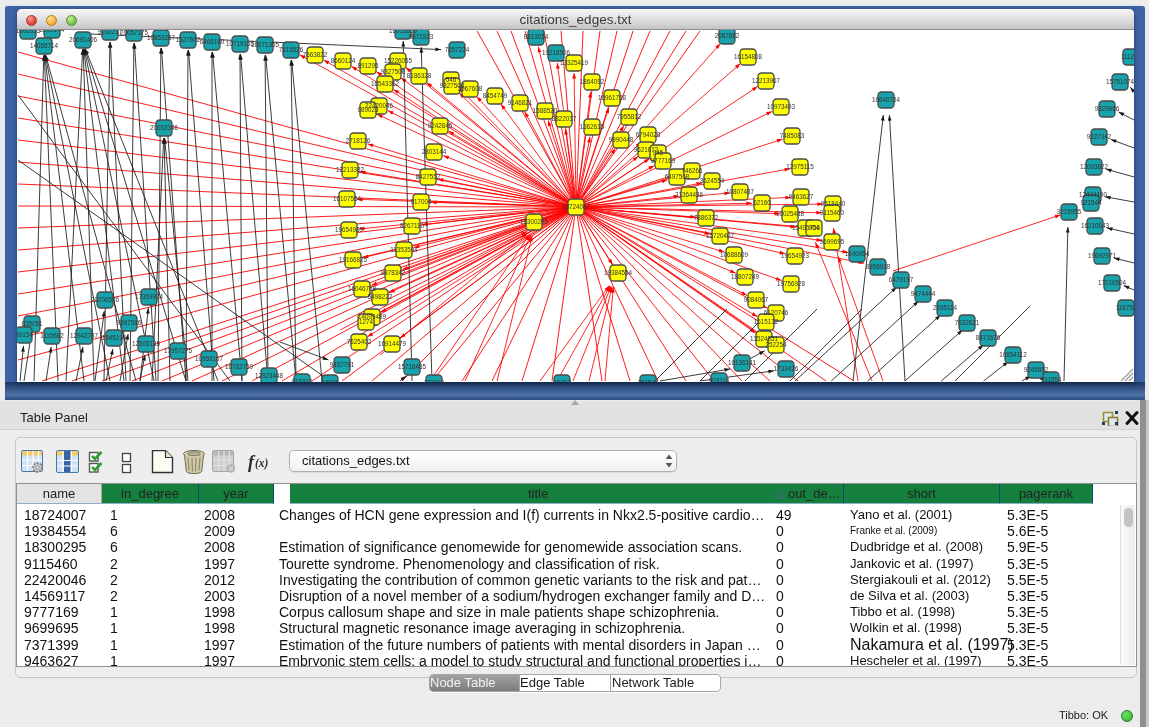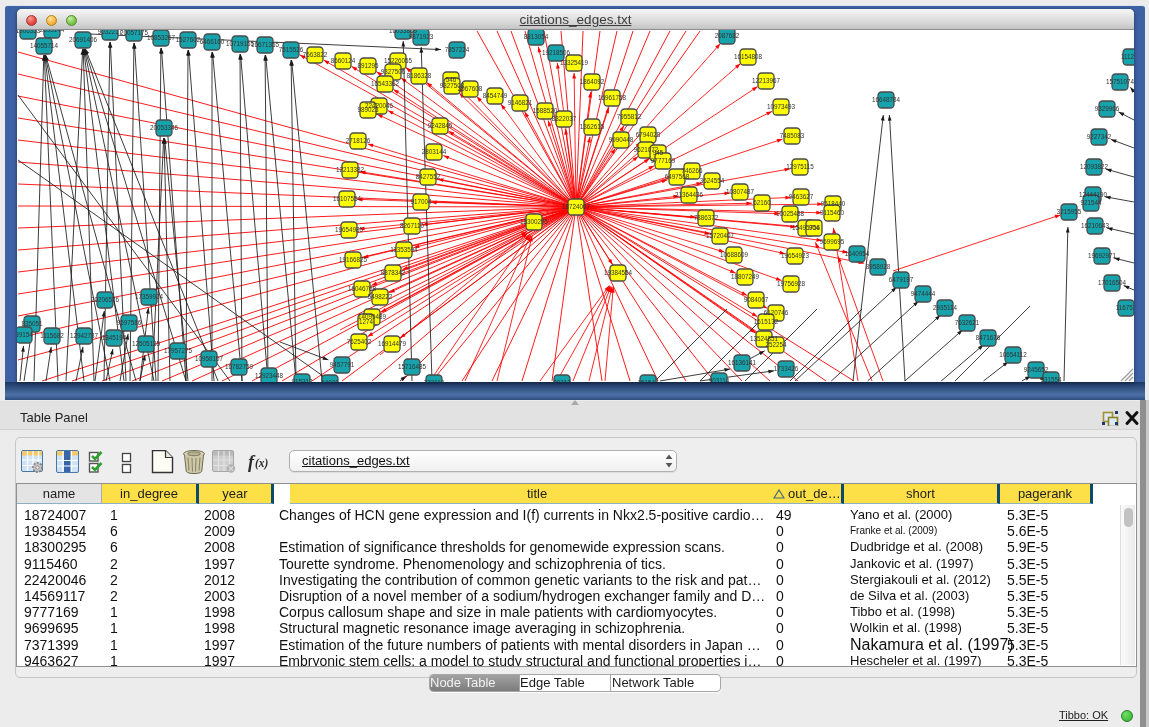--- a/index.html
+++ b/index.html
@@ -1,17 +1,17 @@
 <!DOCTYPE html>
 <html><head><meta charset="utf-8"><title>citations_edges.txt</title>
 <style>
   * { margin:0; padding:0; box-sizing:border-box; }
   html,body { width:1149px; height:727px; background:#ececec; overflow:hidden;
     font-family:"Liberation Sans", sans-serif; position:relative; }
-  .abs { position:absolute;text-decoration:underline; }
+  .abs { position:absolute; }
   #frame { left:5px; top:5px; width:1140px; height:395px; background:#3e63a5;
     border-top:1px solid #dfe6f2; border-radius:3px 3px 0 0; }
   #frame .bottomband { position:absolute; left:0; bottom:0; width:100%; height:18px;
     background:linear-gradient(#1c3763, #4c70a6 72%, #2e4c7e); }
   #win { left:17px; top:9px; width:1117px; height:373px; background:#fff;
     border-radius:5px 5px 0 0; box-shadow:0 1px 4px rgba(0,0,0,.45); }
   #titlebar { left:0; top:0; width:100%; height:21px;
     background:linear-gradient(#f7f7f7, #d6d6d6 70%, #c3c3c3);
     border-radius:5px 5px 0 0; border-bottom:1px solid #8e8e8e;
     font-size:13.5px; color:#3a3a3a; text-align:center; line-height:21px; }
@@ -24,22 +24,22 @@
   #combo { left:289px; top:450px; width:388px; height:22px; border:1px solid #b0b0b0;
     border-radius:5px; background:linear-gradient(#ffffff,#f0f0f0);
     font-size:13px; color:#111; line-height:20px; padding-left:12px;
     box-shadow:0 1px 1px rgba(0,0,0,.08); }
   #tpstrip { left:0; top:401px; width:1140px; height:29px; background:#e2e2e2;
     border-bottom:1px solid #d2d2d2; }
   #toolpane { left:15px; top:437px; width:1122px; height:241px; background:#eeeeee;
     border:1px solid #c6c6c6; border-radius:5px; }
   #viewport { left:16px; top:483px; width:1121px; height:184px; background:#fff;
     border:1px solid #909090; }
-  .hcell { position:absolute; top:0; height:20px; background:#fde047;
-    border-right:3px solid #0c4a6e; border-bottom:1px solid #8cb0c4;
+  .hcell { position:absolute; top:0; height:20px; background:#15803d;
+    border-right:1px solid #0c4a6e; border-bottom:1px solid #8cb0c4;
     font-size:13px; color:#222; text-align:center; line-height:20px; }
   .trow { position:absolute; left:0; width:1149px; height:16.2px; font-size:14px; color:#111; }
   .trow span { position:absolute; top:0; white-space:nowrap; overflow:hidden; line-height:16.2px; }
   #vscroll { left:1120px; top:505px; width:15px; height:160px;
     background:linear-gradient(90deg,#fafafa,#ececec); border-left:1px solid #ddd; }
   #vthumb { left:2.5px; top:3px; width:9px; height:19px; background:#c2c2c2; border-radius:5px; }
   #seg { left:429px; top:674px; width:292px; height:18px; border:1px solid #a6a6a6;
     border-radius:4px; background:#fff; font-size:13px;
     box-shadow:0 1px 0 rgba(255,255,255,.8); }
   #seg div { position:absolute; top:0; height:16px; line-height:16px; text-align:left; color:#1a1a1a; }
@@ -820,45 +820,45 @@
   <svg width="12" height="10" viewBox="0 0 12 10" style="position:absolute;left:773px;top:489px">
   <path d="M6 1 L11 9 H1 Z" fill="none" stroke="#44687c" stroke-width="1.2"></path>
 </svg>
   <div class="abs" style="left:0;top:507px;width:1149px;height:159px;overflow:hidden">
 <div class="trow" style="top:0.0px">
       <span style="left:24px">18724007</span>
       <span style="left:110px">1</span>
       <span style="left:204px">2008</span>
       <span style="left:279px;width:488px;text-overflow:ellipsis">Changes of HCN gene expression and I(f) currents in Nkx2.5-positive cardiomyocytes.</span>
       <span style="left:776px">49</span>
-      <span style="left:850px;font-size:13px">Yano et al. (2000)</span>
+      <span style="left:850px;font-size:13px">Yano et al. (2001)</span>
       <span style="left:1007px">5.3E-5</span>
     </div>
 <div class="trow" style="top:16.2px">
       <span style="left:24px">19384554</span>
       <span style="left:110px">6</span>
       <span style="left:204px">2009</span>
       <span style="left:776px">0</span>
       <span style="left:850px;font-size:10px">Franke et al. (2009)</span>
       <span style="left:1007px">5.6E-5</span>
     </div>
 <div class="trow" style="top:32.4px">
       <span style="left:24px">18300295</span>
       <span style="left:110px">6</span>
       <span style="left:204px">2008</span>
-      <span style="left:279px;width:488px;text-overflow:ellipsis">Estimation of significance thresholds for genomewide expression scans.</span>
+      <span style="left:279px;width:488px;text-overflow:ellipsis">Estimation of significance genomewide for genomewide association scans.</span>
       <span style="left:776px">0</span>
       <span style="left:850px;font-size:13px">Dudbridge et al. (2008)</span>
       <span style="left:1007px">5.9E-5</span>
     </div>
 <div class="trow" style="top:48.6px">
       <span style="left:24px">9115460</span>
       <span style="left:110px">2</span>
       <span style="left:204px">1997</span>
-      <span style="left:279px;width:488px;text-overflow:ellipsis">Tourette syndrome. Phenomenology and schizophrenia of tics.</span>
+      <span style="left:279px;width:488px;text-overflow:ellipsis">Tourette syndrome. Phenomenology and classification of risk.</span>
       <span style="left:776px">0</span>
       <span style="left:850px;font-size:13px">Jankovic et al. (1997)</span>
       <span style="left:1007px">5.3E-5</span>
     </div>
 <div class="trow" style="top:64.8px">
       <span style="left:24px">22420046</span>
       <span style="left:110px">2</span>
       <span style="left:204px">2012</span>
       <span style="left:279px;width:488px;text-overflow:ellipsis">Investigating the contribution of common genetic variants to the risk and pathogenesis of</span>
       <span style="left:776px">0</span>
@@ -871,21 +871,21 @@
       <span style="left:204px">2003</span>
       <span style="left:279px;width:488px;text-overflow:ellipsis">Disruption of a novel member of a sodium/hydrogen exchanger family and DOCK3 gene</span>
       <span style="left:776px">0</span>
       <span style="left:850px;font-size:13px">de Silva et al. (2003)</span>
       <span style="left:1007px">5.3E-5</span>
     </div>
 <div class="trow" style="top:97.2px">
       <span style="left:24px">9777169</span>
       <span style="left:110px">1</span>
       <span style="left:204px">1998</span>
-      <span style="left:279px;width:488px;text-overflow:ellipsis">Corpus callosum shape and size in male patients with cardiomyocytes.</span>
+      <span style="left:279px;width:488px;text-overflow:ellipsis">Corpus callosum shape and size in male patients shape schizophrenia.</span>
       <span style="left:776px">0</span>
       <span style="left:850px;font-size:13px">Tibbo et al. (1998)</span>
       <span style="left:1007px">5.3E-5</span>
     </div>
 <div class="trow" style="top:113.4px">
       <span style="left:24px">9699695</span>
       <span style="left:110px">1</span>
       <span style="left:204px">1998</span>
       <span style="left:279px;width:488px;text-overflow:ellipsis">Structural magnetic resonance image averaging in schizophrenia.</span>
       <span style="left:776px">0</span>

